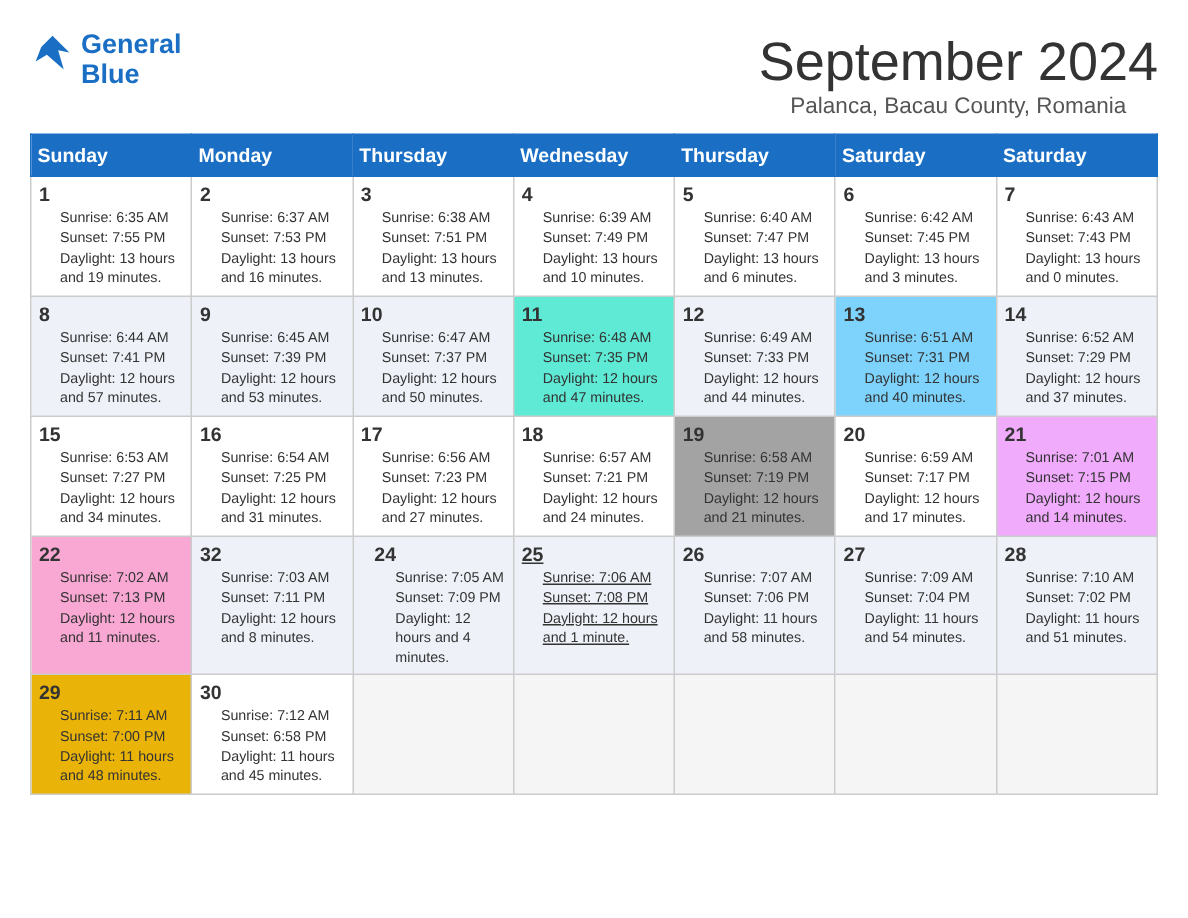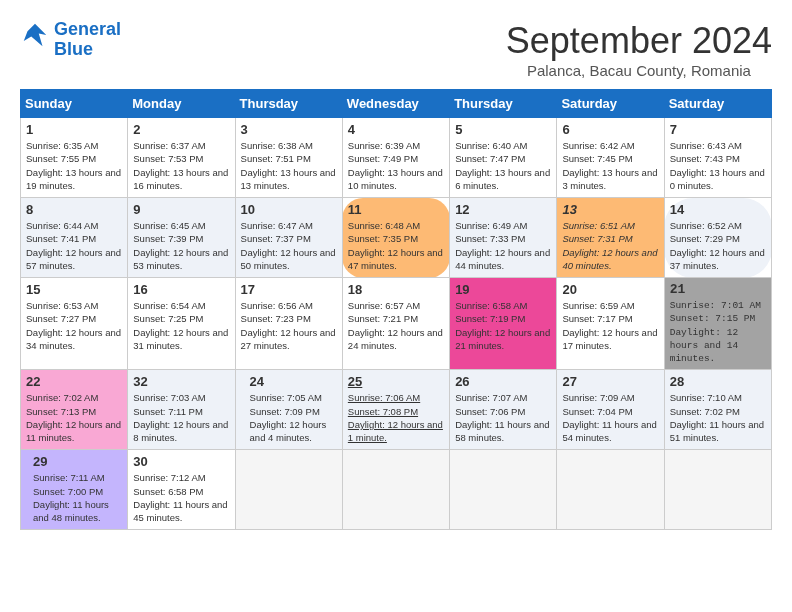--- a/index.html
+++ b/index.html
@@ -74,20 +74,21 @@
     .day-num {
       font-size: 13px;
       font-weight: bold;
       display: block;
       margin-bottom: 2px;
     }
     .day-info {
       font-size: 9.5px;
       line-height: 1.4;
       color: #333;
+      margin-left: 14px;
     }
     tr:nth-child(odd) td {
       background-color: #fff;
     }
     tr:nth-child(even) td {
       background-color: #f0f4fa;
     }
     td.empty {
       background: #f5f5f5 !important;
     }
@@ -160,33 +161,33 @@
           <div class="day-info">Sunrise: 6:44 AM<br>Sunset: 7:41 PM<br>Daylight: 12 hours and 57 minutes.</div>
         </td>
         <td style="background-color: rgb(238, 242, 248);">
           <span class="day-num">9</span>
           <div class="day-info">Sunrise: 6:45 AM<br>Sunset: 7:39 PM<br>Daylight: 12 hours and 53 minutes.</div>
         </td>
         <td style="background-color: rgb(238, 242, 248);">
           <span class="day-num">10</span>
           <div class="day-info">Sunrise: 6:47 AM<br>Sunset: 7:37 PM<br>Daylight: 12 hours and 50 minutes.</div>
         </td>
-        <td style="background-color: #fdba74; border-radius: 21px;">
+        <td style="background-color: #5eead4;">
           <span class="day-num">11</span>
           <div class="day-info">Sunrise: 6:48 AM<br>Sunset: 7:35 PM<br>Daylight: 12 hours and 47 minutes.</div>
         </td>
         <td style="background-color: rgb(238, 242, 248);">
           <span class="day-num">12</span>
           <div class="day-info">Sunrise: 6:49 AM<br>Sunset: 7:33 PM<br>Daylight: 12 hours and 44 minutes.</div>
         </td>
-        <td style="background-color: #fdba74; font-style: italic;">
+        <td style="background-color: #7dd3fc;">
           <span class="day-num">13</span>
           <div class="day-info">Sunrise: 6:51 AM<br>Sunset: 7:31 PM<br>Daylight: 12 hours and 40 minutes.</div>
         </td>
-        <td style="background-color: rgb(238, 242, 248); border-radius: 29px;">
+        <td style="background-color: rgb(238, 242, 248);">
           <span class="day-num">14</span>
           <div class="day-info">Sunrise: 6:52 AM<br>Sunset: 7:29 PM<br>Daylight: 12 hours and 37 minutes.</div>
         </td>
       </tr>
       <tr>
         <td style="background-color: rgb(255, 255, 255);">
           <span class="day-num">15</span>
           <div class="day-info">Sunrise: 6:53 AM<br>Sunset: 7:27 PM<br>Daylight: 12 hours and 34 minutes.</div>
         </td>
         <td style="background-color: rgb(255, 255, 255);">
@@ -194,29 +195,29 @@
           <div class="day-info">Sunrise: 6:54 AM<br>Sunset: 7:25 PM<br>Daylight: 12 hours and 31 minutes.</div>
         </td>
         <td style="background-color: rgb(255, 255, 255);">
           <span class="day-num">17</span>
           <div class="day-info">Sunrise: 6:56 AM<br>Sunset: 7:23 PM<br>Daylight: 12 hours and 27 minutes.</div>
         </td>
         <td style="background-color: rgb(255, 255, 255);">
           <span class="day-num">18</span>
           <div class="day-info">Sunrise: 6:57 AM<br>Sunset: 7:21 PM<br>Daylight: 12 hours and 24 minutes.</div>
         </td>
-        <td style="background-color: #ec4899;">
+        <td style="background-color: #a3a3a3;">
           <span class="day-num">19</span>
           <div class="day-info">Sunrise: 6:58 AM<br>Sunset: 7:19 PM<br>Daylight: 12 hours and 21 minutes.</div>
         </td>
         <td style="background-color: rgb(255, 255, 255);">
           <span class="day-num">20</span>
           <div class="day-info">Sunrise: 6:59 AM<br>Sunset: 7:17 PM<br>Daylight: 12 hours and 17 minutes.</div>
         </td>
-        <td style="background-color: #a3a3a3; font-family: Liberation Mono, monospace;">
+        <td style="background-color: #f0abfc;">
           <span class="day-num">21</span>
           <div class="day-info">Sunrise: 7:01 AM<br>Sunset: 7:15 PM<br>Daylight: 12 hours and 14 minutes.</div>
         </td>
       </tr>
       <tr>
         <td style="background-color: #f9a8d4;">
           <span class="day-num">22</span>
           <div class="day-info">Sunrise: 7:02 AM<br>Sunset: 7:13 PM<br>Daylight: 12 hours and 11 minutes.</div>
         </td>
         <td style="background-color: rgb(238, 242, 248);">
@@ -238,21 +239,21 @@
         <td style="background-color: rgb(238, 242, 248);">
           <span class="day-num">27</span>
           <div class="day-info">Sunrise: 7:09 AM<br>Sunset: 7:04 PM<br>Daylight: 11 hours and 54 minutes.</div>
         </td>
         <td style="background-color: rgb(238, 242, 248);">
           <span class="day-num">28</span>
           <div class="day-info">Sunrise: 7:10 AM<br>Sunset: 7:02 PM<br>Daylight: 11 hours and 51 minutes.</div>
         </td>
       </tr>
       <tr>
-        <td style="background-color: #c4b5fd; padding-left: 12px;">
+        <td style="background-color: #eab308;">
           <span class="day-num">29</span>
           <div class="day-info">Sunrise: 7:11 AM<br>Sunset: 7:00 PM<br>Daylight: 11 hours and 48 minutes.</div>
         </td>
         <td style="background-color: rgb(255, 255, 255);">
           <span class="day-num">30</span>
           <div class="day-info">Sunrise: 7:12 AM<br>Sunset: 6:58 PM<br>Daylight: 11 hours and 45 minutes.</div>
         </td>
         <td class="empty" style="background-color: rgb(245, 245, 245);"></td>
         <td class="empty" style="background-color: rgb(245, 245, 245);"></td>
         <td class="empty" style="background-color: rgb(245, 245, 245);"></td>

